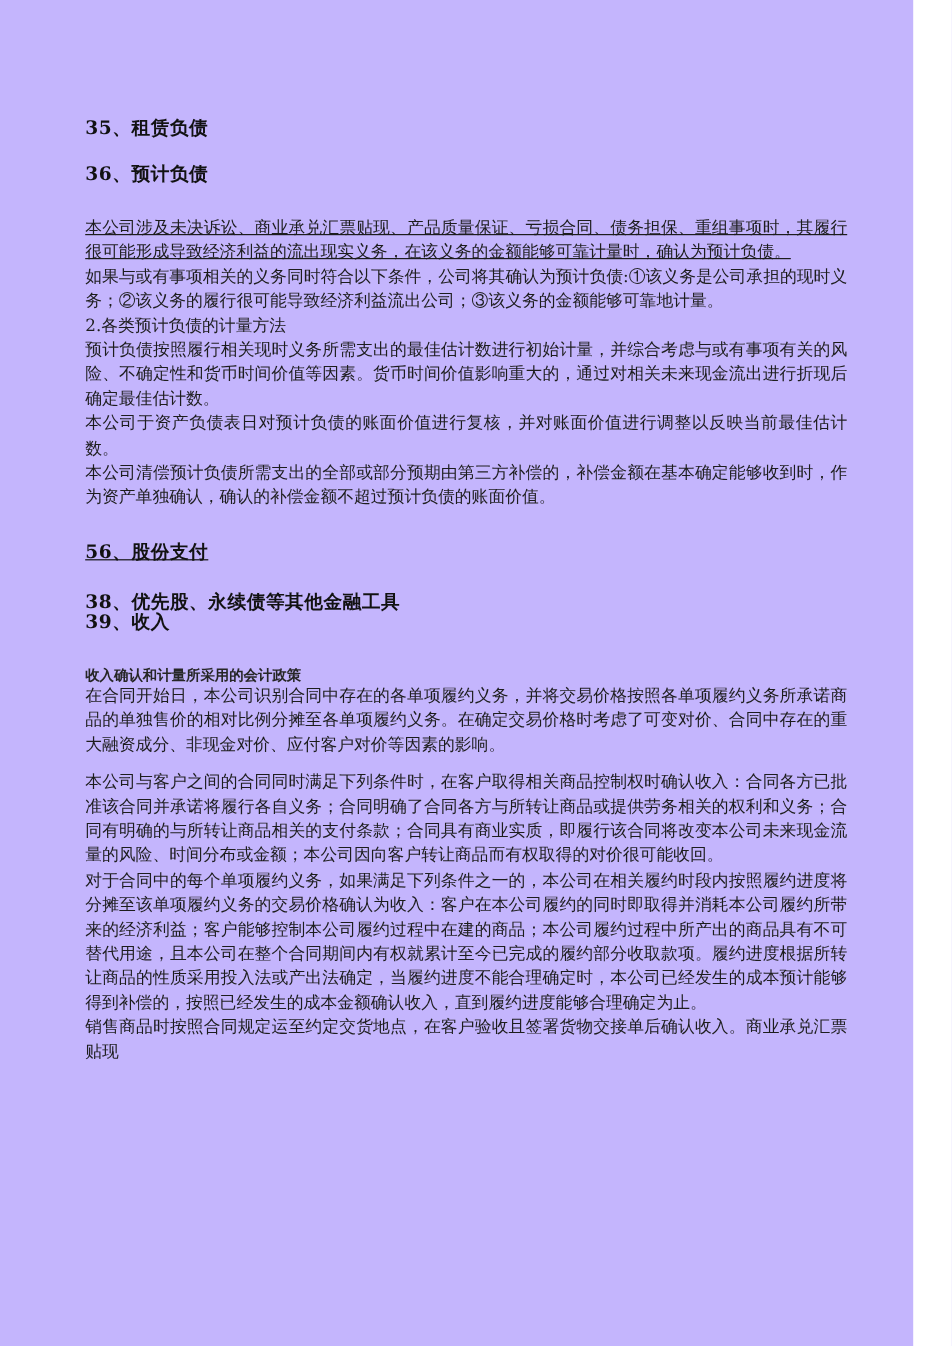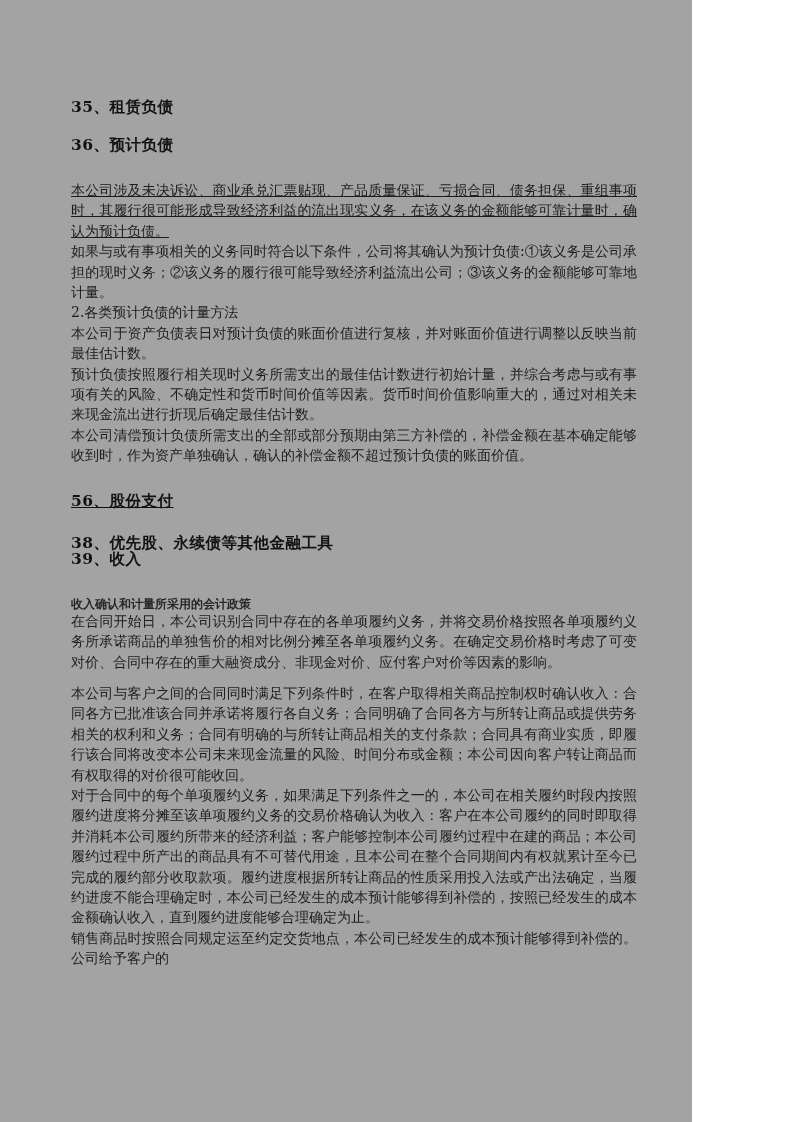--- a/index.html
+++ b/index.html
@@ -2,25 +2,25 @@
 <html lang="zh"><head>
 <meta charset="utf-8">
 <style>
   html, body {
     margin: 0;
     padding: 0;
     background: #ffffff;
   }
   .page {
     position: relative;
-    width: 692px;
+    width: 761px;
     height: 1122px;
     box-sizing: border-box;
     padding: 99px 55px 0 71px;
-    background: #a3a3a3;
+    background: #c4b5fd;
     overflow: hidden;
     font-family: "DejaVu Serif", "Liberation Serif", serif;
     color: #1d1d1d;
   }
   .h {
     font-size: 15.5px;
     font-weight: 700;
     line-height: 16px;
     letter-spacing: 0.5px;
     color: #121212;
@@ -56,36 +56,36 @@
 
   <div class="h mt-22">36、预计负债</div>
 
   <div class="p mt-27">本公司涉及未决诉讼、商业承兑汇票贴现、产品质量保证、亏损合同、债务担保、重组事项时，其履行很可能形成导致经济利益的流出现实义务，在该义务的金额能够可靠计量时，确认为预计负债。</div>
 
 
   <div class="p">如果与或有事项相关的义务同时符合以下条件，公司将其确认为预计负债:①该义务是公司承担的现时义务；②该义务的履行很可能导致经济利益流出公司；③该义务的金额能够可靠地计量。</div>
 
   <div class="p">2.各类预计负债的计量方法</div>
 
+  <div class="p">预计负债按照履行相关现时义务所需支出的最佳估计数进行初始计量，并综合考虑与或有事项有关的风险、不确定性和货币时间价值等因素。货币时间价值影响重大的，通过对相关未来现金流出进行折现后确定最佳估计数。</div>
+
   <div class="p">本公司于资产负债表日对预计负债的账面价值进行复核，并对账面价值进行调整以反映当前最佳估计数。</div>
-
-  <div class="p">预计负债按照履行相关现时义务所需支出的最佳估计数进行初始计量，并综合考虑与或有事项有关的风险、不确定性和货币时间价值等因素。货币时间价值影响重大的，通过对相关未来现金流出进行折现后确定最佳估计数。</div>
 
   <div class="p">本公司清偿预计负债所需支出的全部或部分预期由第三方补偿的，补偿金额在基本确定能够收到时，作为资产单独确认，确认的补偿金额不超过预计负债的账面价值。</div>
 
   <div class="h mt-27">56、股份支付</div>
 
   <div class="h mt-26">38、优先股、永续债等其他金融工具</div>
 
   <div class="h mt-21">39、收入</div>
 
   <div class="sub mt-30">收入确认和计量所采用的会计政策</div>
 
   <div class="p">在合同开始日，本公司识别合同中存在的各单项履约义务，并将交易价格按照各单项履约义务所承诺商品的单独售价的相对比例分摊至各单项履约义务。在确定交易价格时考虑了可变对价、合同中存在的重大融资成分、非现金对价、应付客户对价等因素的影响。</div>
 
   <div class="p mt-11">本公司与客户之间的合同同时满足下列条件时，在客户取得相关商品控制权时确认收入：合同各方已批准该合同并承诺将履行各自义务；合同明确了合同各方与所转让商品或提供劳务相关的权利和义务；合同有明确的与所转让商品相关的支付条款；合同具有商业实质，即履行该合同将改变本公司未来现金流量的风险、时间分布或金额；本公司因向客户转让商品而有权取得的对价很可能收回。</div>
 
   <div class="p">对于合同中的每个单项履约义务，如果满足下列条件之一的，本公司在相关履约时段内按照履约进度将分摊至该单项履约义务的交易价格确认为收入：客户在本公司履约的同时即取得并消耗本公司履约所带来的经济利益；客户能够控制本公司履约过程中在建的商品；本公司履约过程中所产出的商品具有不可替代用途，且本公司在整个合同期间内有权就累计至今已完成的履约部分收取款项。履约进度根据所转让商品的性质采用投入法或产出法确定，当履约进度不能合理确定时，本公司已经发生的成本预计能够得到补偿的，按照已经发生的成本金额确认收入，直到履约进度能够合理确定为止。</div>
 
 
-  <div class="p">销售商品时按照合同规定运至约定交货地点，本公司已经发生的成本预计能够得到补偿的。公司给予客户的</div>
+  <div class="p">销售商品时按照合同规定运至约定交货地点，在客户验收且签署货物交接单后确认收入。商业承兑汇票贴现</div>
 
 </div>
 
 </body></html>

